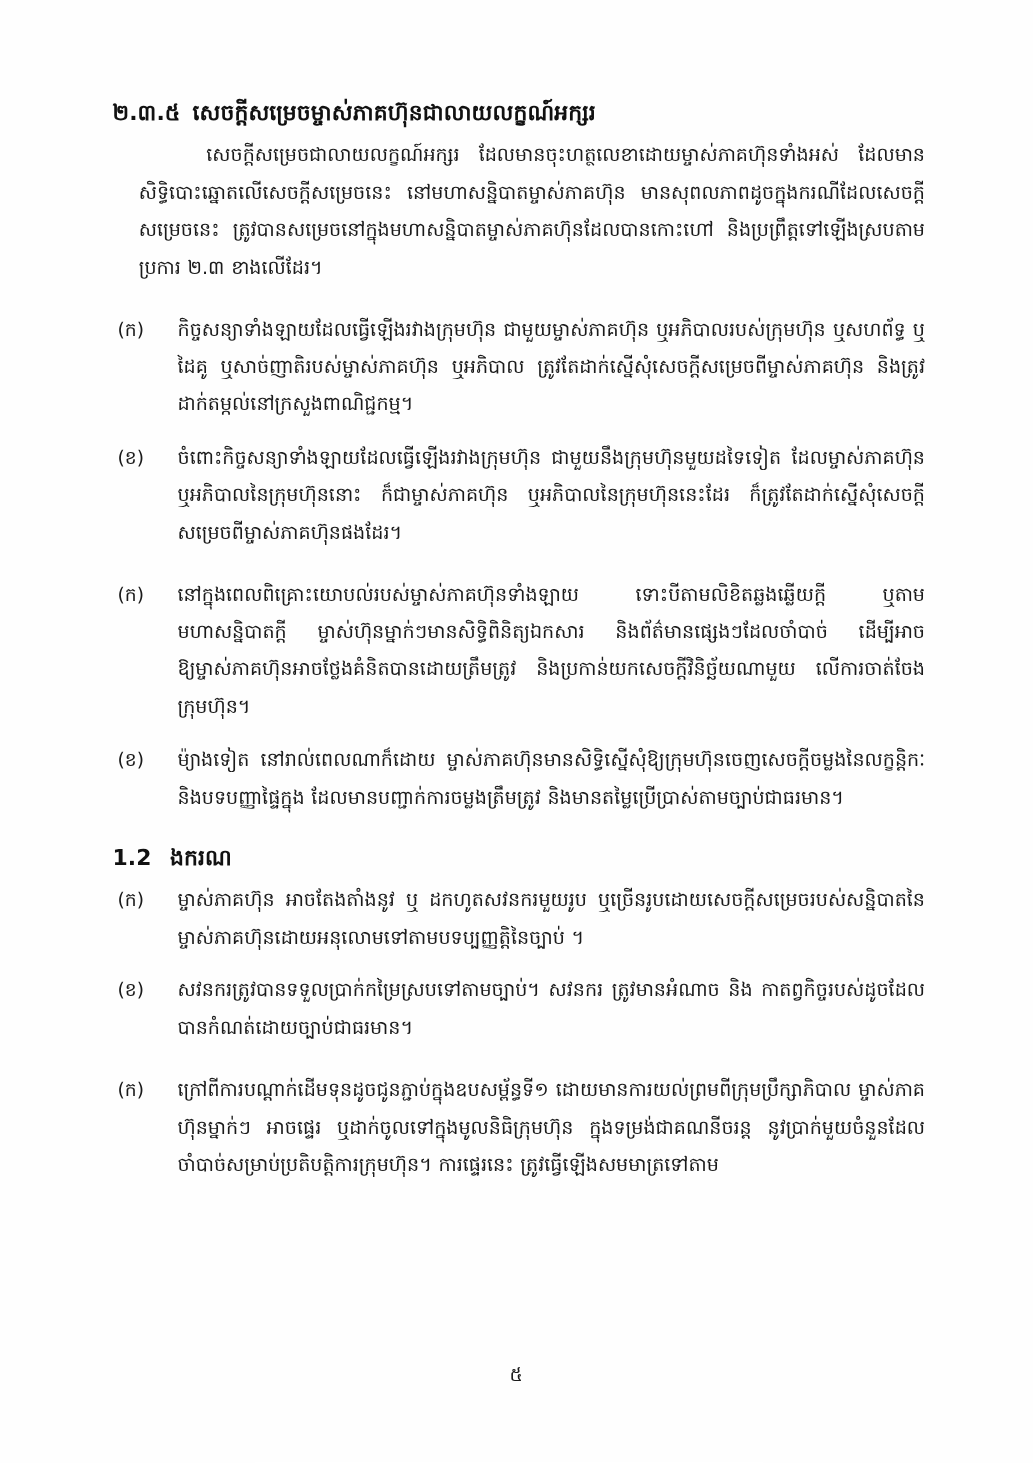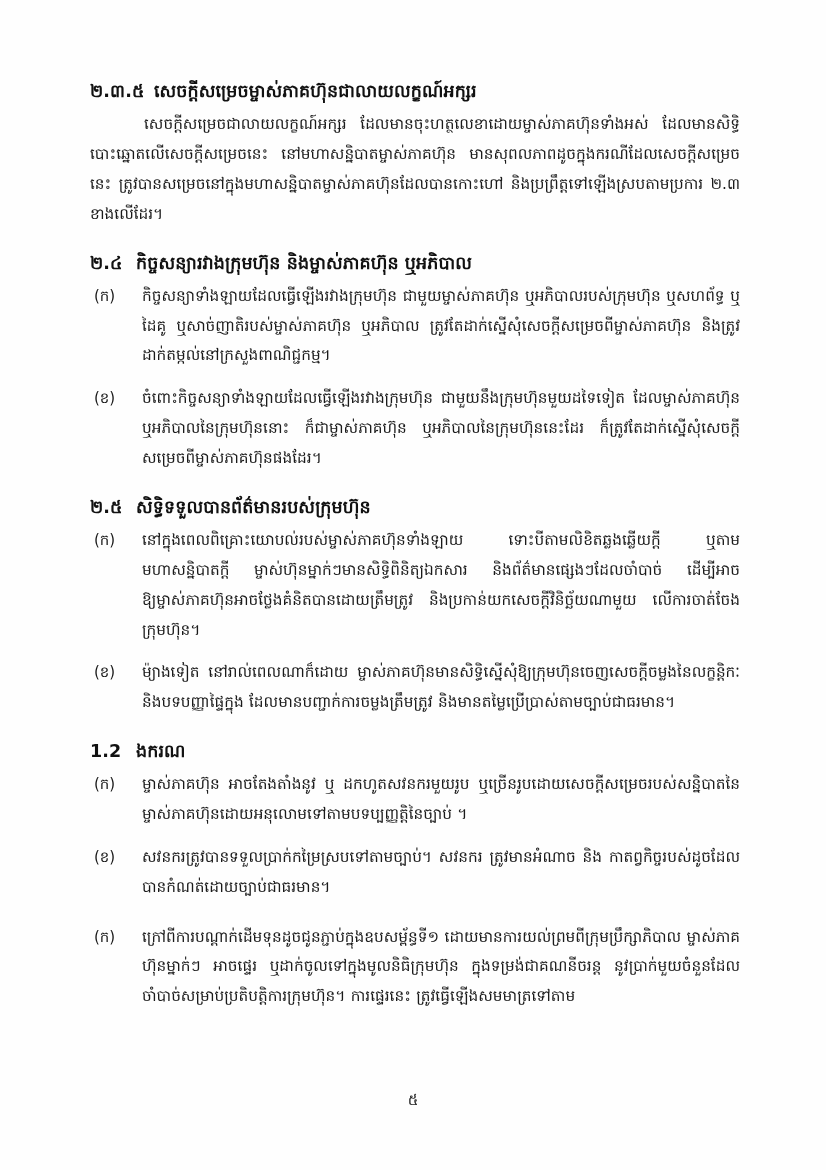--- a/index.html
+++ b/index.html
@@ -78,20 +78,21 @@
     font-size: 15.3px;
     line-height: 1.95;
     text-align: justify;
     text-justify: inter-word;
     word-spacing: 0.5px;
     color: #1a1a1a;
     hyphens: none;
   }
   .para.no-marker .ptext {
     text-indent: 54px;
+    margin-left: 21px;
   }
   .para.lead {
     margin-bottom: 16px;
   }
 
   
   .page-footer {
     position: absolute;
     left: 0;
     right: 0;
@@ -115,39 +116,31 @@
         <span class="sec-num">២.៣.៥</span>
         <span class="sec-title">សេចក្តីសម្រេចម្ចាស់ភាគហ៊ុនជាលាយលក្ខណ៍អក្សរ</span>
       </div>
       <div class="para no-marker lead">
 
         <span class="ptext">សេចក្តីសម្រេចជាលាយលក្ខណ៍អក្សរ ដែលមានចុះហត្ថលេខាដោយម្ចាស់ភាគហ៊ុនទាំងអស់ ដែលមានសិទ្ធិបោះឆ្នោតលើសេចក្តីសម្រេចនេះ នៅមហាសន្និបាតម្ចាស់ភាគហ៊ុន មានសុពលភាពដូចក្នុងករណីដែលសេចក្តីសម្រេចនេះ ត្រូវបានសម្រេចនៅក្នុងមហាសន្និបាតម្ចាស់ភាគហ៊ុនដែលបានកោះហៅ និងប្រព្រឹត្តទៅឡើងស្របតាមប្រការ ២.៣ ខាងលើដែរ។</span>
       </div>
     </div>
 
     <div class="heading-block">
-      <div class="section-heading">
-        <span class="sec-num">២.៤</span>
-        <span class="sec-title">កិច្ចសន្យារវាងក្រុមហ៊ុន និងម្ចាស់ភាគហ៊ុន ឬអភិបាល</span>
-      </div>
       <div class="para">
         <span class="marker">(ក)</span>
         <span class="ptext">កិច្ចសន្យាទាំងឡាយដែលធ្វើឡើងរវាងក្រុមហ៊ុន ជាមួយម្ចាស់ភាគហ៊ុន ឬអភិបាលរបស់ក្រុមហ៊ុន ឬសហព័ទ្ធ ឬដៃគូ ឬសាច់ញាតិរបស់ម្ចាស់ភាគហ៊ុន ឬអភិបាល ត្រូវតែដាក់ស្នើសុំសេចក្តីសម្រេចពីម្ចាស់ភាគហ៊ុន និងត្រូវដាក់តម្កល់នៅក្រសួងពាណិជ្ជកម្ម។</span>
       </div>
       <div class="para">
         <span class="marker">(ខ)</span>
         <span class="ptext">ចំពោះកិច្ចសន្យាទាំងឡាយដែលធ្វើឡើងរវាងក្រុមហ៊ុន ជាមួយនឹងក្រុមហ៊ុនមួយដទៃទៀត ដែលម្ចាស់ភាគហ៊ុន ឬអភិបាលនៃក្រុមហ៊ុននោះ ក៏ជាម្ចាស់ភាគហ៊ុន ឬអភិបាលនៃក្រុមហ៊ុននេះដែរ ក៏ត្រូវតែដាក់ស្នើសុំសេចក្តីសម្រេចពីម្ចាស់ភាគហ៊ុនផងដែរ។</span>
       </div>
     </div>
 
     <div class="heading-block">
-      <div class="section-heading">
-        <span class="sec-num">២.៥</span>
-        <span class="sec-title">សិទ្ធិទទួលបានព័ត៌មានរបស់ក្រុមហ៊ុន</span>
-      </div>
       <div class="para">
         <span class="marker">(ក)</span>
         <span class="ptext">នៅក្នុងពេលពិគ្រោះយោបល់របស់ម្ចាស់ភាគហ៊ុនទាំងឡាយ ទោះបីតាមលិខិតឆ្លងឆ្លើយក្តី ឬតាមមហាសន្និបាតក្តី ម្ចាស់ហ៊ុនម្នាក់ៗមានសិទ្ធិពិនិត្យឯកសារ និងព័ត៌មានផ្សេងៗដែលចាំបាច់ ដើម្បីអាចឱ្យម្ចាស់ភាគហ៊ុនអាចថ្លែងគំនិតបានដោយត្រឹមត្រូវ និងប្រកាន់យកសេចក្តីវិនិច្ឆ័យណាមួយ លើការចាត់ចែងក្រុមហ៊ុន។</span>
       </div>
       <div class="para">
         <span class="marker">(ខ)</span>
         <span class="ptext">ម៉្យាងទៀត នៅរាល់ពេលណាក៏ដោយ ម្ចាស់ភាគហ៊ុនមានសិទ្ធិស្នើសុំឱ្យក្រុមហ៊ុនចេញសេចក្តីចម្លងនៃលក្ខន្តិកៈ និងបទបញ្ញាផ្ទៃក្នុង ដែលមានបញ្ជាក់ការចម្លងត្រឹមត្រូវ និងមានតម្លៃប្រើប្រាស់តាមច្បាប់ជាធរមាន។</span>
       </div>
     </div>
 

